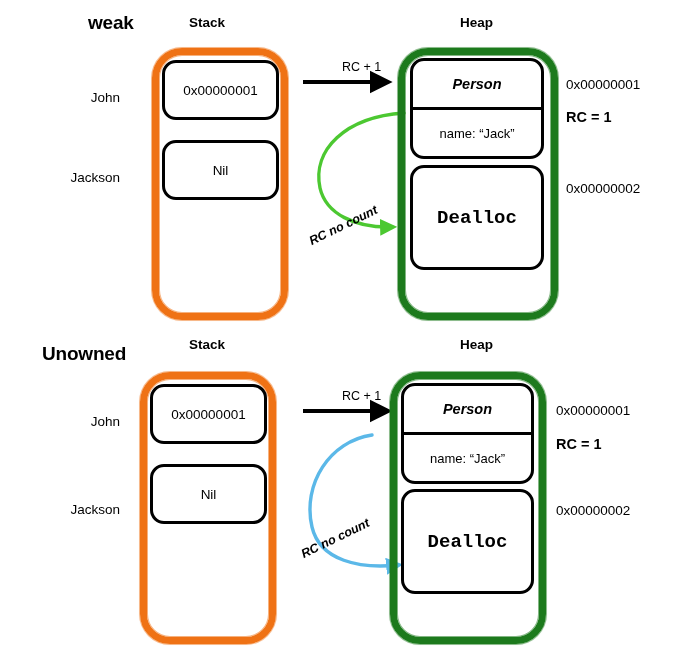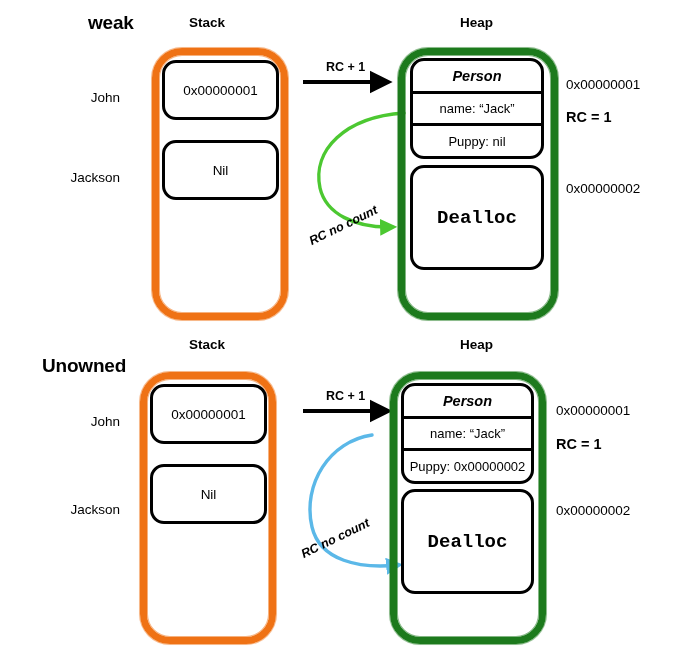--- a/index.html
+++ b/index.html
@@ -45,21 +45,22 @@
     font-size: 13.5px;
     font-weight: normal;
   }
   .rc-note {
     font-size: 14.5px;
     font-weight: bold;
     text-align: center;
   }
   .arrow-lbl {
     font-size: 12.5px;
-    font-weight: bold;
+    font-weight: normal;
+    margin-left: 16px;
   }
   .curve-lbl {
     font-size: 12.5px;
     font-weight: bold;
     font-style: italic;
     transform-origin: left bottom;
   }
 
   
   .container-box {
@@ -193,23 +194,20 @@
 
     <div class="container-box heap-box rough-green" style="left:398px; top:48px; width:160px; height:272px;"></div>
 
     <div class="record" style="left:410px; top:58px; width:134px; height:101px;">
       <div class="record-row header">
         <span class="rt">Person</span>
       </div>
       <div class="record-row">
         <span class="rt">name: “Jack”</span>
       </div>
-      <div class="record-row">
-        <span class="rt">Puppy: nil</span>
-      </div>
     </div>
 
     <div class="cell cell-dealloc" style="left:410px; top:165px; width:134px; height:105px;">
       <span class="cell-text">Dealloc</span>
     </div>
 
     <div class="lbl addr-note" style="left:566px; top:77px;">0x00000001</div>
     <div class="lbl rc-note" style="left:566px; top:109px;">RC = 1</div>
     <div class="lbl addr-note" style="left:566px; top:181px;">0x00000002</div>
 
@@ -225,21 +223,21 @@
           <path d="M 0 0 L 10 5 L 0 10 z" fill="#000000"></path>
         </marker>
         <marker id="arrowBlue" viewBox="0 0 10 10" refX="7" refY="5" markerWidth="5" markerHeight="5" orient="auto-start-reverse">
           <path d="M 0 0 L 10 5 L 0 10 z" fill="#5bb8e8"></path>
         </marker>
       </defs>
       <line x1="303" y1="82" x2="388" y2="82" stroke="#000000" stroke-width="4.2" marker-end="url(#arrowBlackBot)"></line>
       <path d="M 372 106 C 330 112, 302 155, 312 198 C 320 232, 360 240, 398 236" fill="none" stroke="#5bb8e8" stroke-width="3.4" stroke-linecap="round" marker-end="url(#arrowBlue)"></path>
     </svg>
 
-    <div class="lbl mode-title" style="left:42px; top:26px;">Unowned</div>
+    <div class="lbl mode-title" style="left:42px; top:14px;">Unowned</div>
 
     <div class="lbl col-title" style="left:189px; top:8px;">Stack</div>
     <div class="lbl col-title" style="left:460px; top:8px;">Heap</div>
 
     <div class="lbl side-name" style="left:28px; top:85px; width:92px;">John</div>
     <div class="lbl side-name" style="left:28px; top:173px; width:92px;">Jackson</div>
 
     <div class="container-box stack-box rough-orange" style="left:140px; top:43px; width:136px; height:272px;"></div>
 
     <div class="cell" style="left:150px; top:55px; width:117px; height:60px;">
@@ -251,23 +249,20 @@
 
     <div class="container-box heap-box rough-green" style="left:390px; top:43px; width:156px; height:272px;"></div>
 
     <div class="record" style="left:401px; top:54px; width:133px; height:101px;">
       <div class="record-row header">
         <span class="rt">Person</span>
       </div>
       <div class="record-row">
         <span class="rt">name: “Jack”</span>
       </div>
-      <div class="record-row">
-        <span class="rt">Puppy: 0x00000002</span>
-      </div>
     </div>
 
     <div class="cell cell-dealloc" style="left:401px; top:160px; width:133px; height:105px;">
       <span class="cell-text">Dealloc</span>
     </div>
 
     <div class="lbl addr-note" style="left:556px; top:74px;">0x00000001</div>
     <div class="lbl rc-note" style="left:556px; top:107px;">RC = 1</div>
     <div class="lbl addr-note" style="left:556px; top:174px;">0x00000002</div>
 

